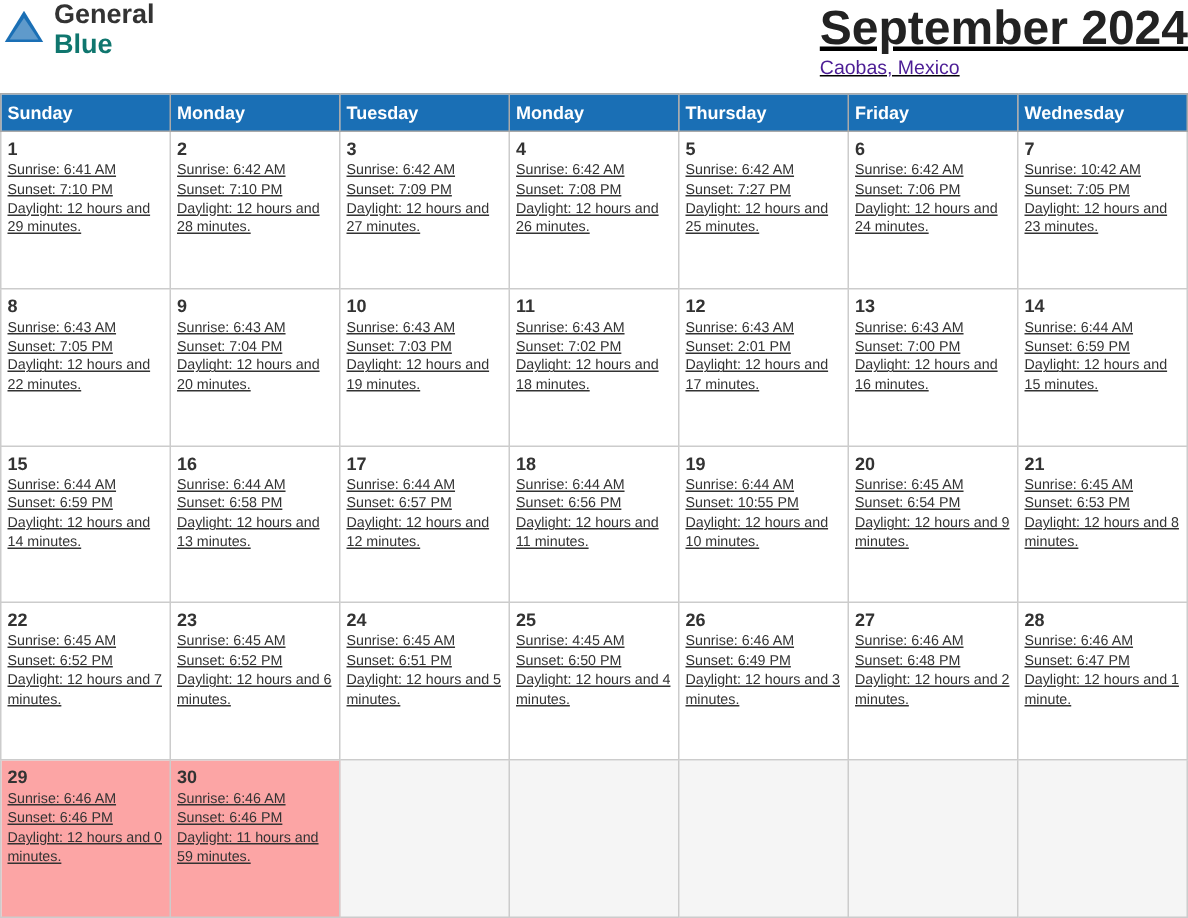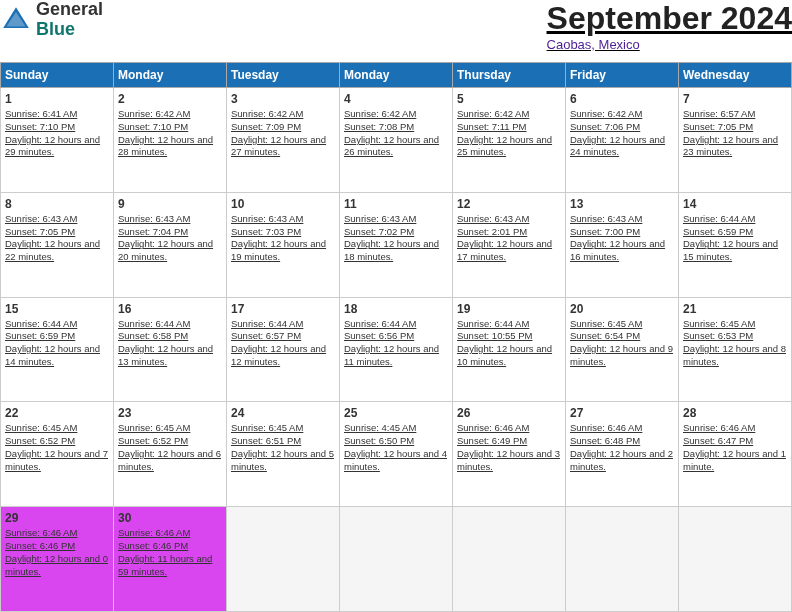--- a/index.html
+++ b/index.html
@@ -76,21 +76,21 @@
       color: #333;
       background: #fff;
     }
     .calendar td.empty {
       background: #f5f5f5;
     }
     .calendar tr:last-child td {
       background: #f5f5f5;
     }
     .calendar tr:last-child td.has-data {
-      background: #d946ef;
+      background: #fca5a5;
     }
     .day-num {
       font-size: 12px;
       font-weight: bold;
       display: block;
       margin-bottom: 2px;
     }
     .cell-content {
       line-height: 1.35;
       text-decoration: underline;
@@ -151,32 +151,32 @@
           </td>
           <td class="has-data">
             <span class="day-num">4</span>
             <div class="cell-content">Sunrise: 6:42 AM
 Sunset: 7:08 PM
 Daylight: 12 hours and 26 minutes.</div>
           </td>
           <td class="has-data">
             <span class="day-num">5</span>
             <div class="cell-content">Sunrise: 6:42 AM
-Sunset: 7:11 PM
+Sunset: 7:27 PM
 Daylight: 12 hours and 25 minutes.</div>
           </td>
           <td class="has-data">
             <span class="day-num">6</span>
             <div class="cell-content">Sunrise: 6:42 AM
 Sunset: 7:06 PM
 Daylight: 12 hours and 24 minutes.</div>
           </td>
           <td class="has-data">
             <span class="day-num">7</span>
-            <div class="cell-content">Sunrise: 6:57 AM
+            <div class="cell-content">Sunrise: 10:42 AM
 Sunset: 7:05 PM
 Daylight: 12 hours and 23 minutes.</div>
           </td>
         </tr>
         <tr>
           <td class="has-data">
             <span class="day-num">8</span>
             <div class="cell-content">Sunrise: 6:43 AM
 Sunset: 7:05 PM
 Daylight: 12 hours and 22 minutes.</div>

